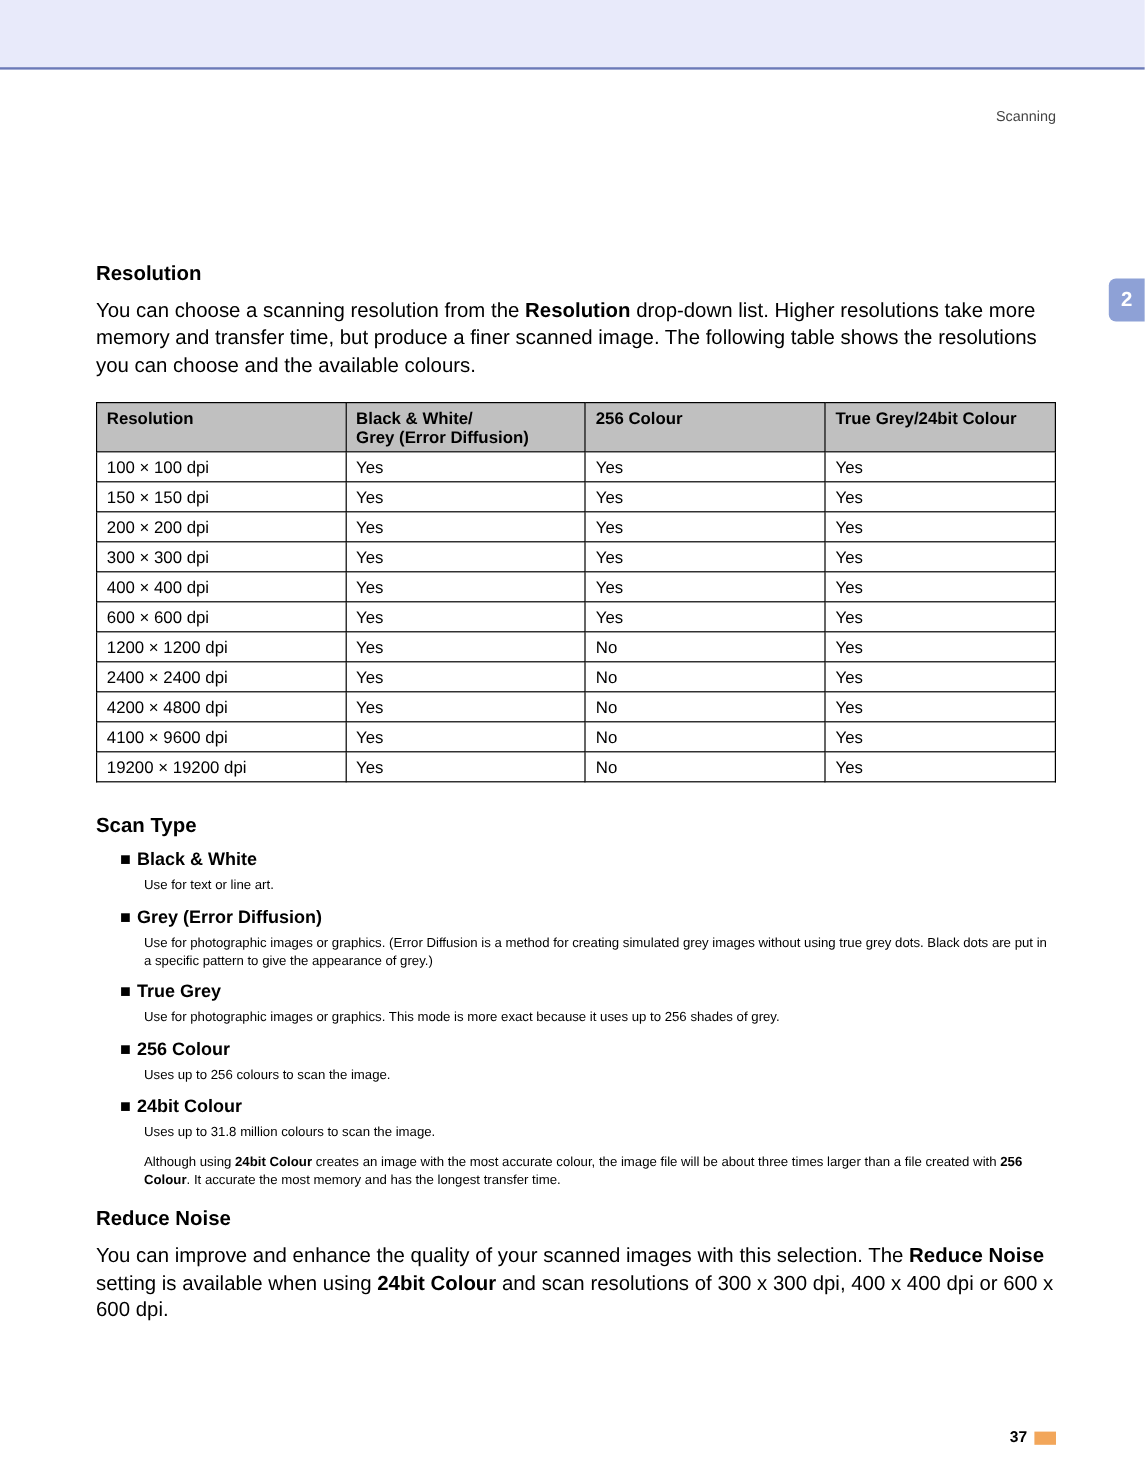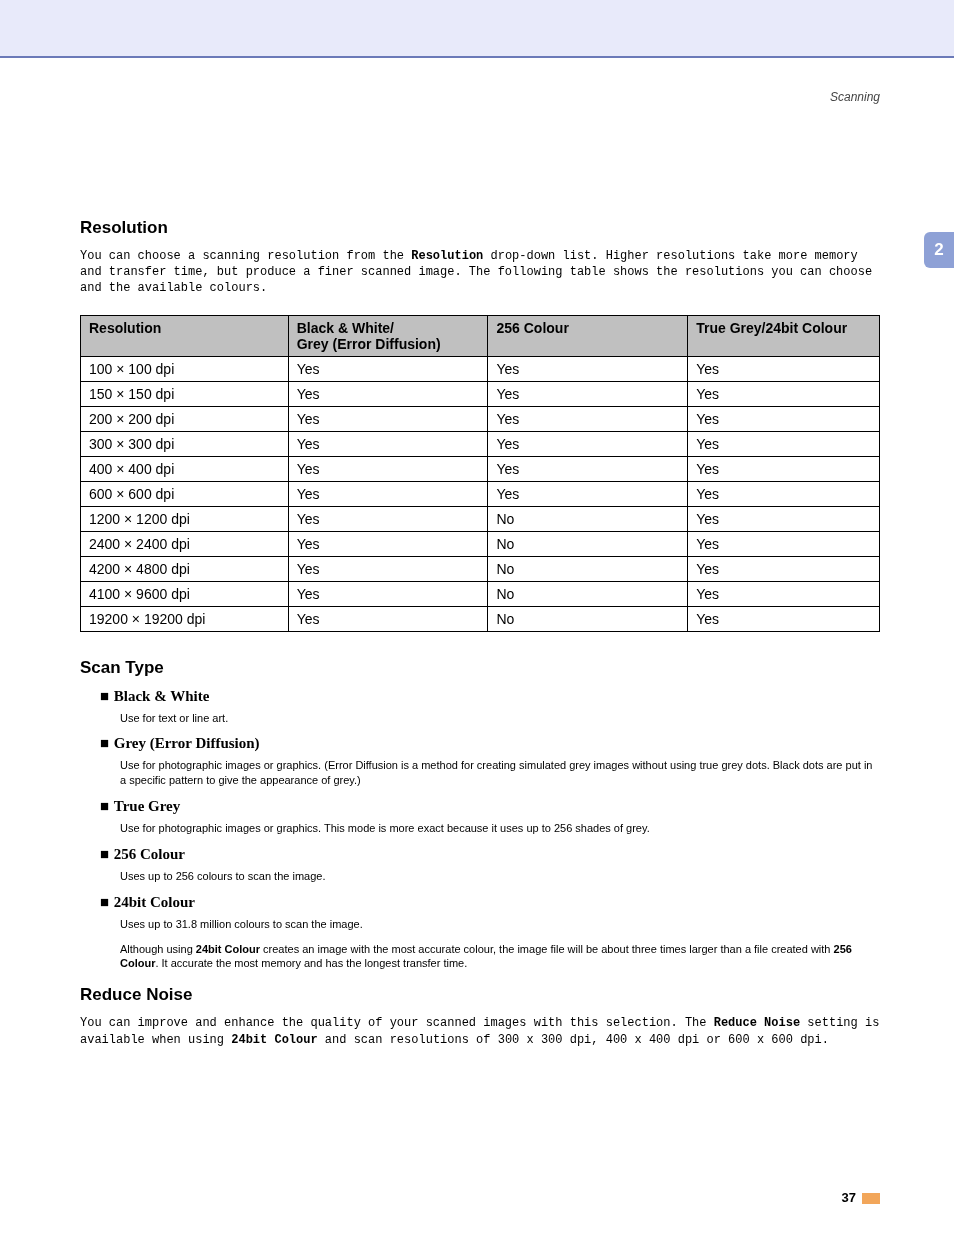--- a/index.html
+++ b/index.html
@@ -1,31 +1,31 @@
 <!DOCTYPE html>
 <html><head>
 <meta charset="utf-8">
 <style>
   html,body{margin:0;padding:0;background:#fff;font-family:Arial,Helvetica,sans-serif;color:#000;}
   .page{width:954px;height:1235px;position:relative;box-sizing:border-box;}
   .top-band{height:56px;background:#e8eafa;width:100%;}
   .top-divider{height:2px;background:#6b7ab8;width:100%;}
-  .header-right{position:absolute;top:90px;right:74px;font-size:12px;color:#444;font-style:italic;}
+  .header-right{position:absolute;top:90px;right:74px;font-size:12px;color:#444;}
   .content{padding:140px 74px 0 80px;margin-top:20px;}
   .side-tab{position:absolute;right:0;top:232px;width:30px;height:36px;background:#8ea1d6;border-top-left-radius:6px;border-bottom-left-radius:6px;color:#fff;font-size:17px;font-weight:bold;display:flex;align-items:center;justify-content:center;}
   h3.sec{font-size:17px;font-weight:bold;margin:0 0 10px 0;}
-  p.body{font-size:12px;line-height:1.35;margin:0 0 18px 0;font-family:Liberation Mono, monospace;}
+  p.body{font-size:17px;line-height:1.35;margin:0 0 18px 0;}
   table.res{border-collapse:collapse;width:100%;margin-bottom:26px;}
   table.res th,table.res td{border:1px solid #000;font-size:14px;text-align:left;padding:4px 8px;vertical-align:top;}
   table.res th{background:#c0c0c0;font-weight:bold;}
   .col-res{width:26%;}
   .col-bw{width:25%;}
   .col-256{width:25%;}
   .col-true{width:24%;}
-  .item-head{font-size:15px;margin:0 0 6px 20px;font-family:Liberation Serif, serif;}
+  .item-head{font-size:15px;margin:0 0 6px 20px;}
   .item-head .bullet{display:inline-block;width:10px;}
   .item-head b{font-weight:bold;}
   .item-desc{font-size:11px;line-height:1.35;margin:0 0 10px 40px;}
   .footer{position:absolute;bottom:30px;right:74px;font-size:13px;font-weight:bold;}
   .footer-mark{display:inline-block;width:18px;height:11px;background:#f2a65a;margin-left:6px;vertical-align:middle;}
 </style>
 </head>
 <body>
 
 <div class="page">

